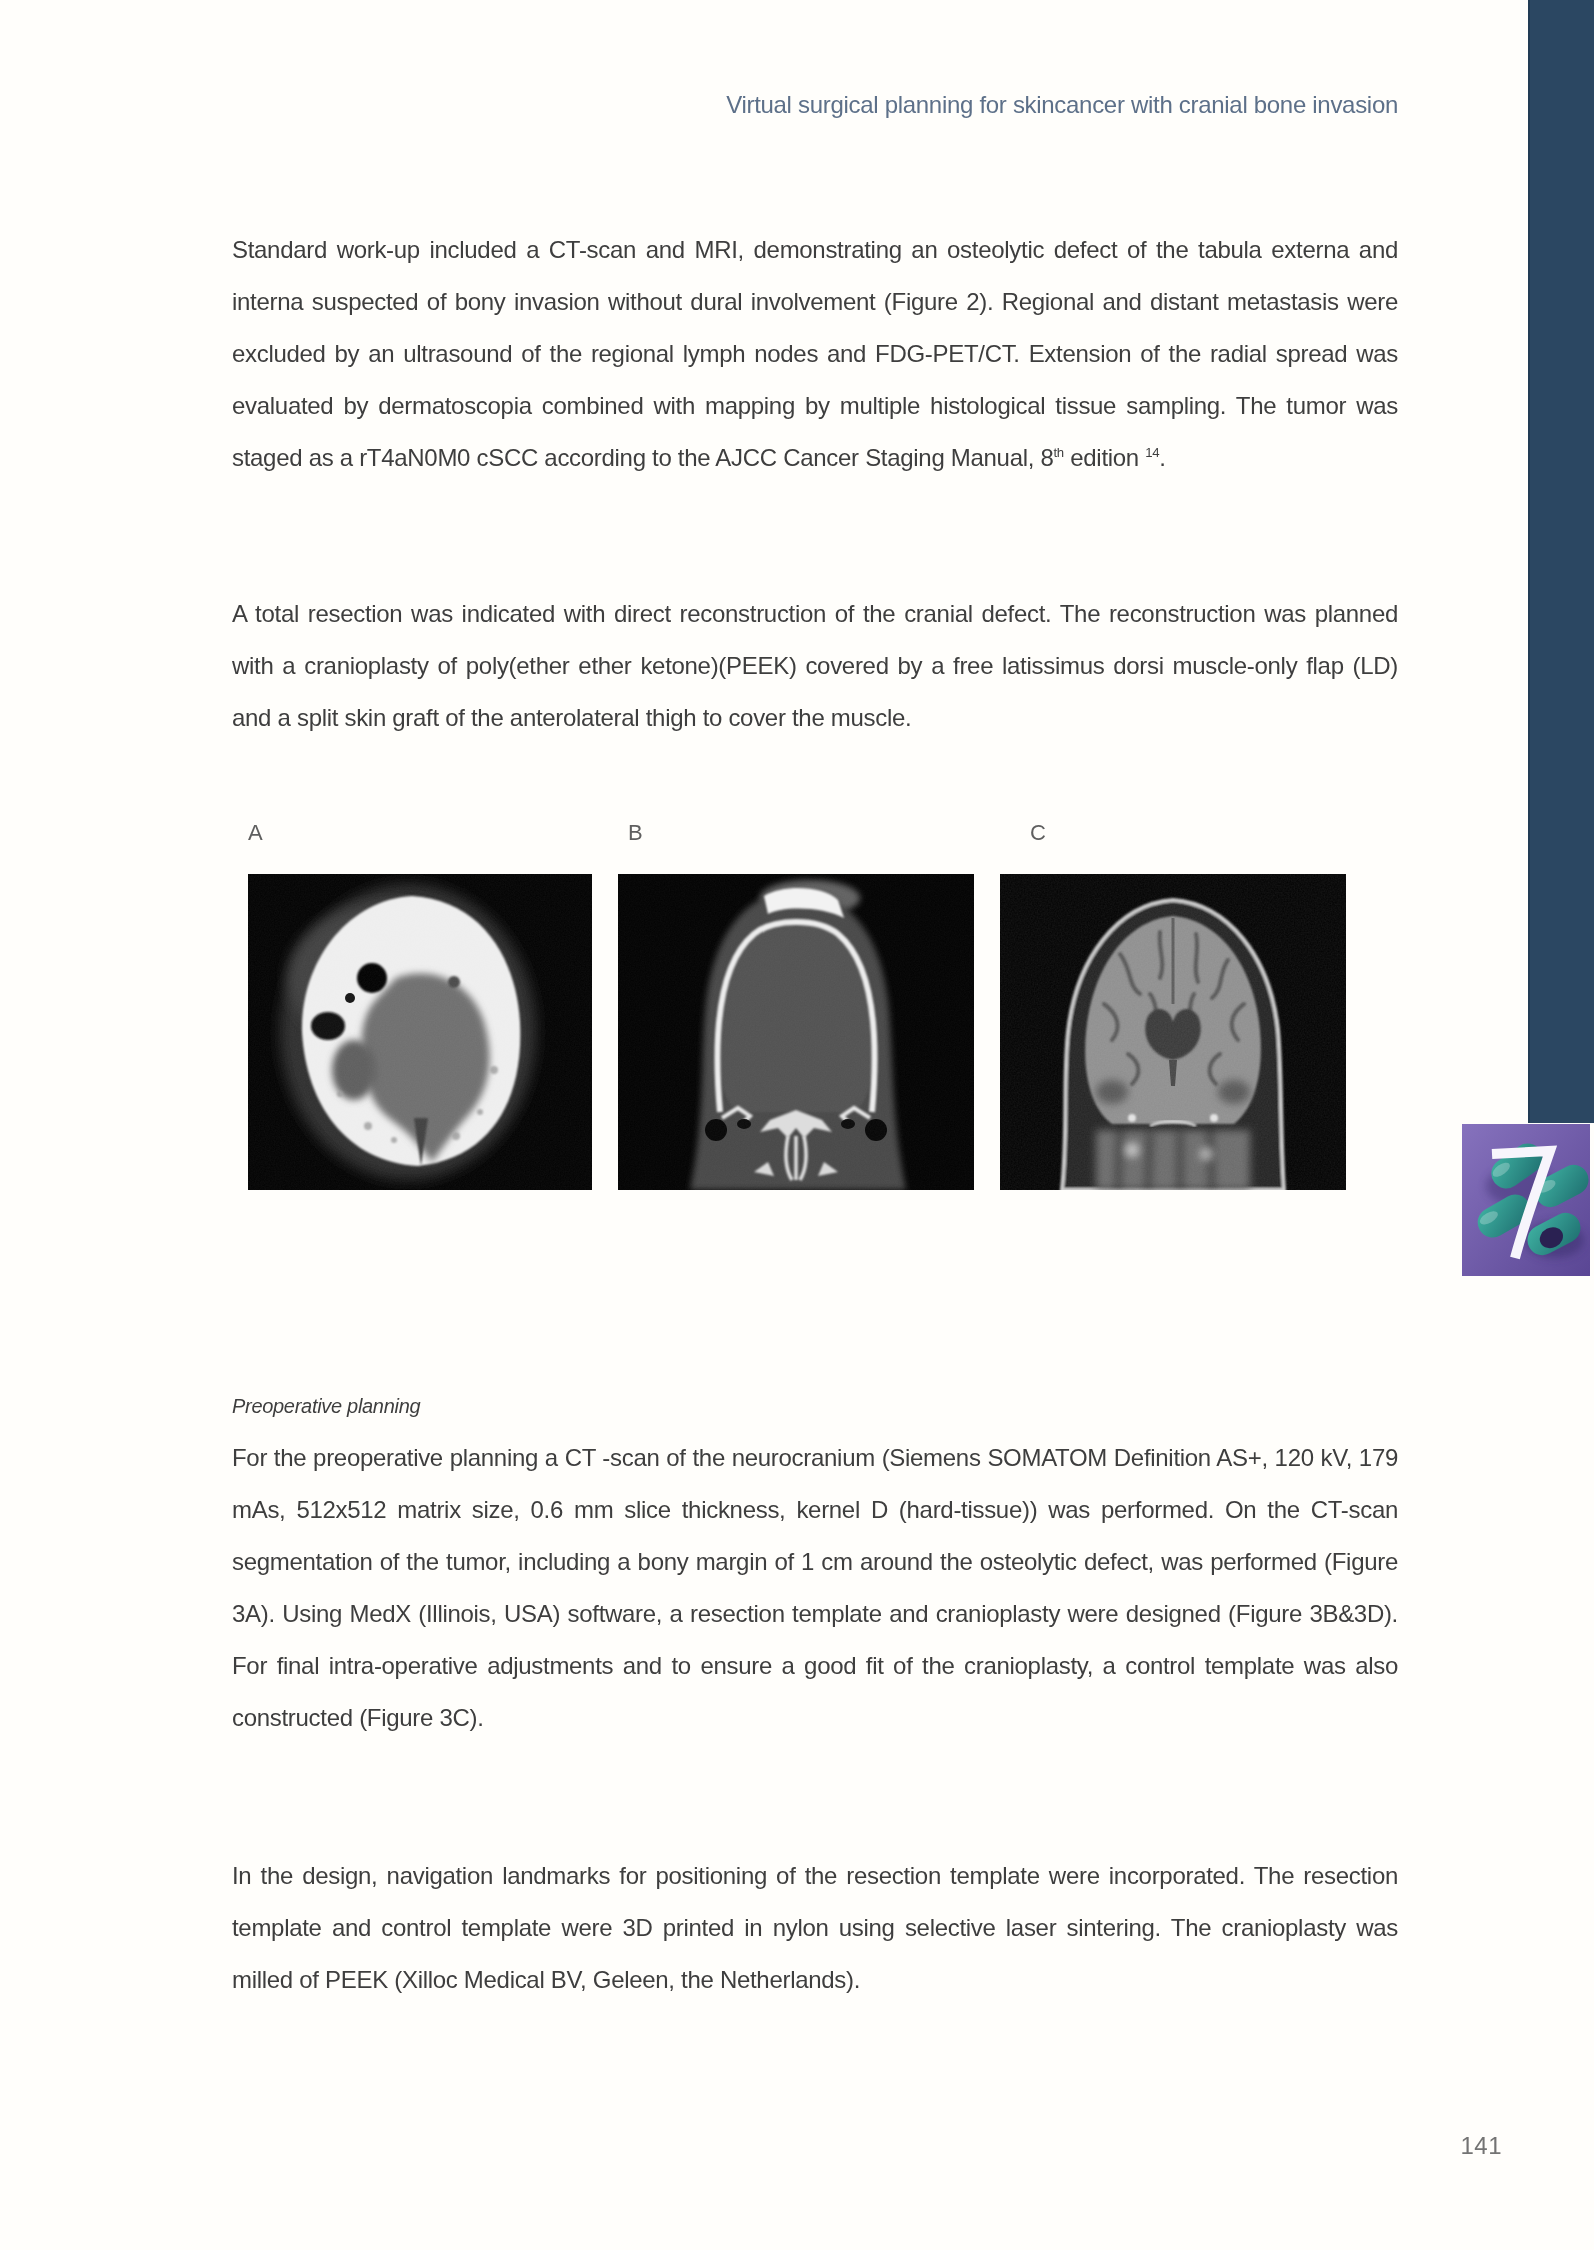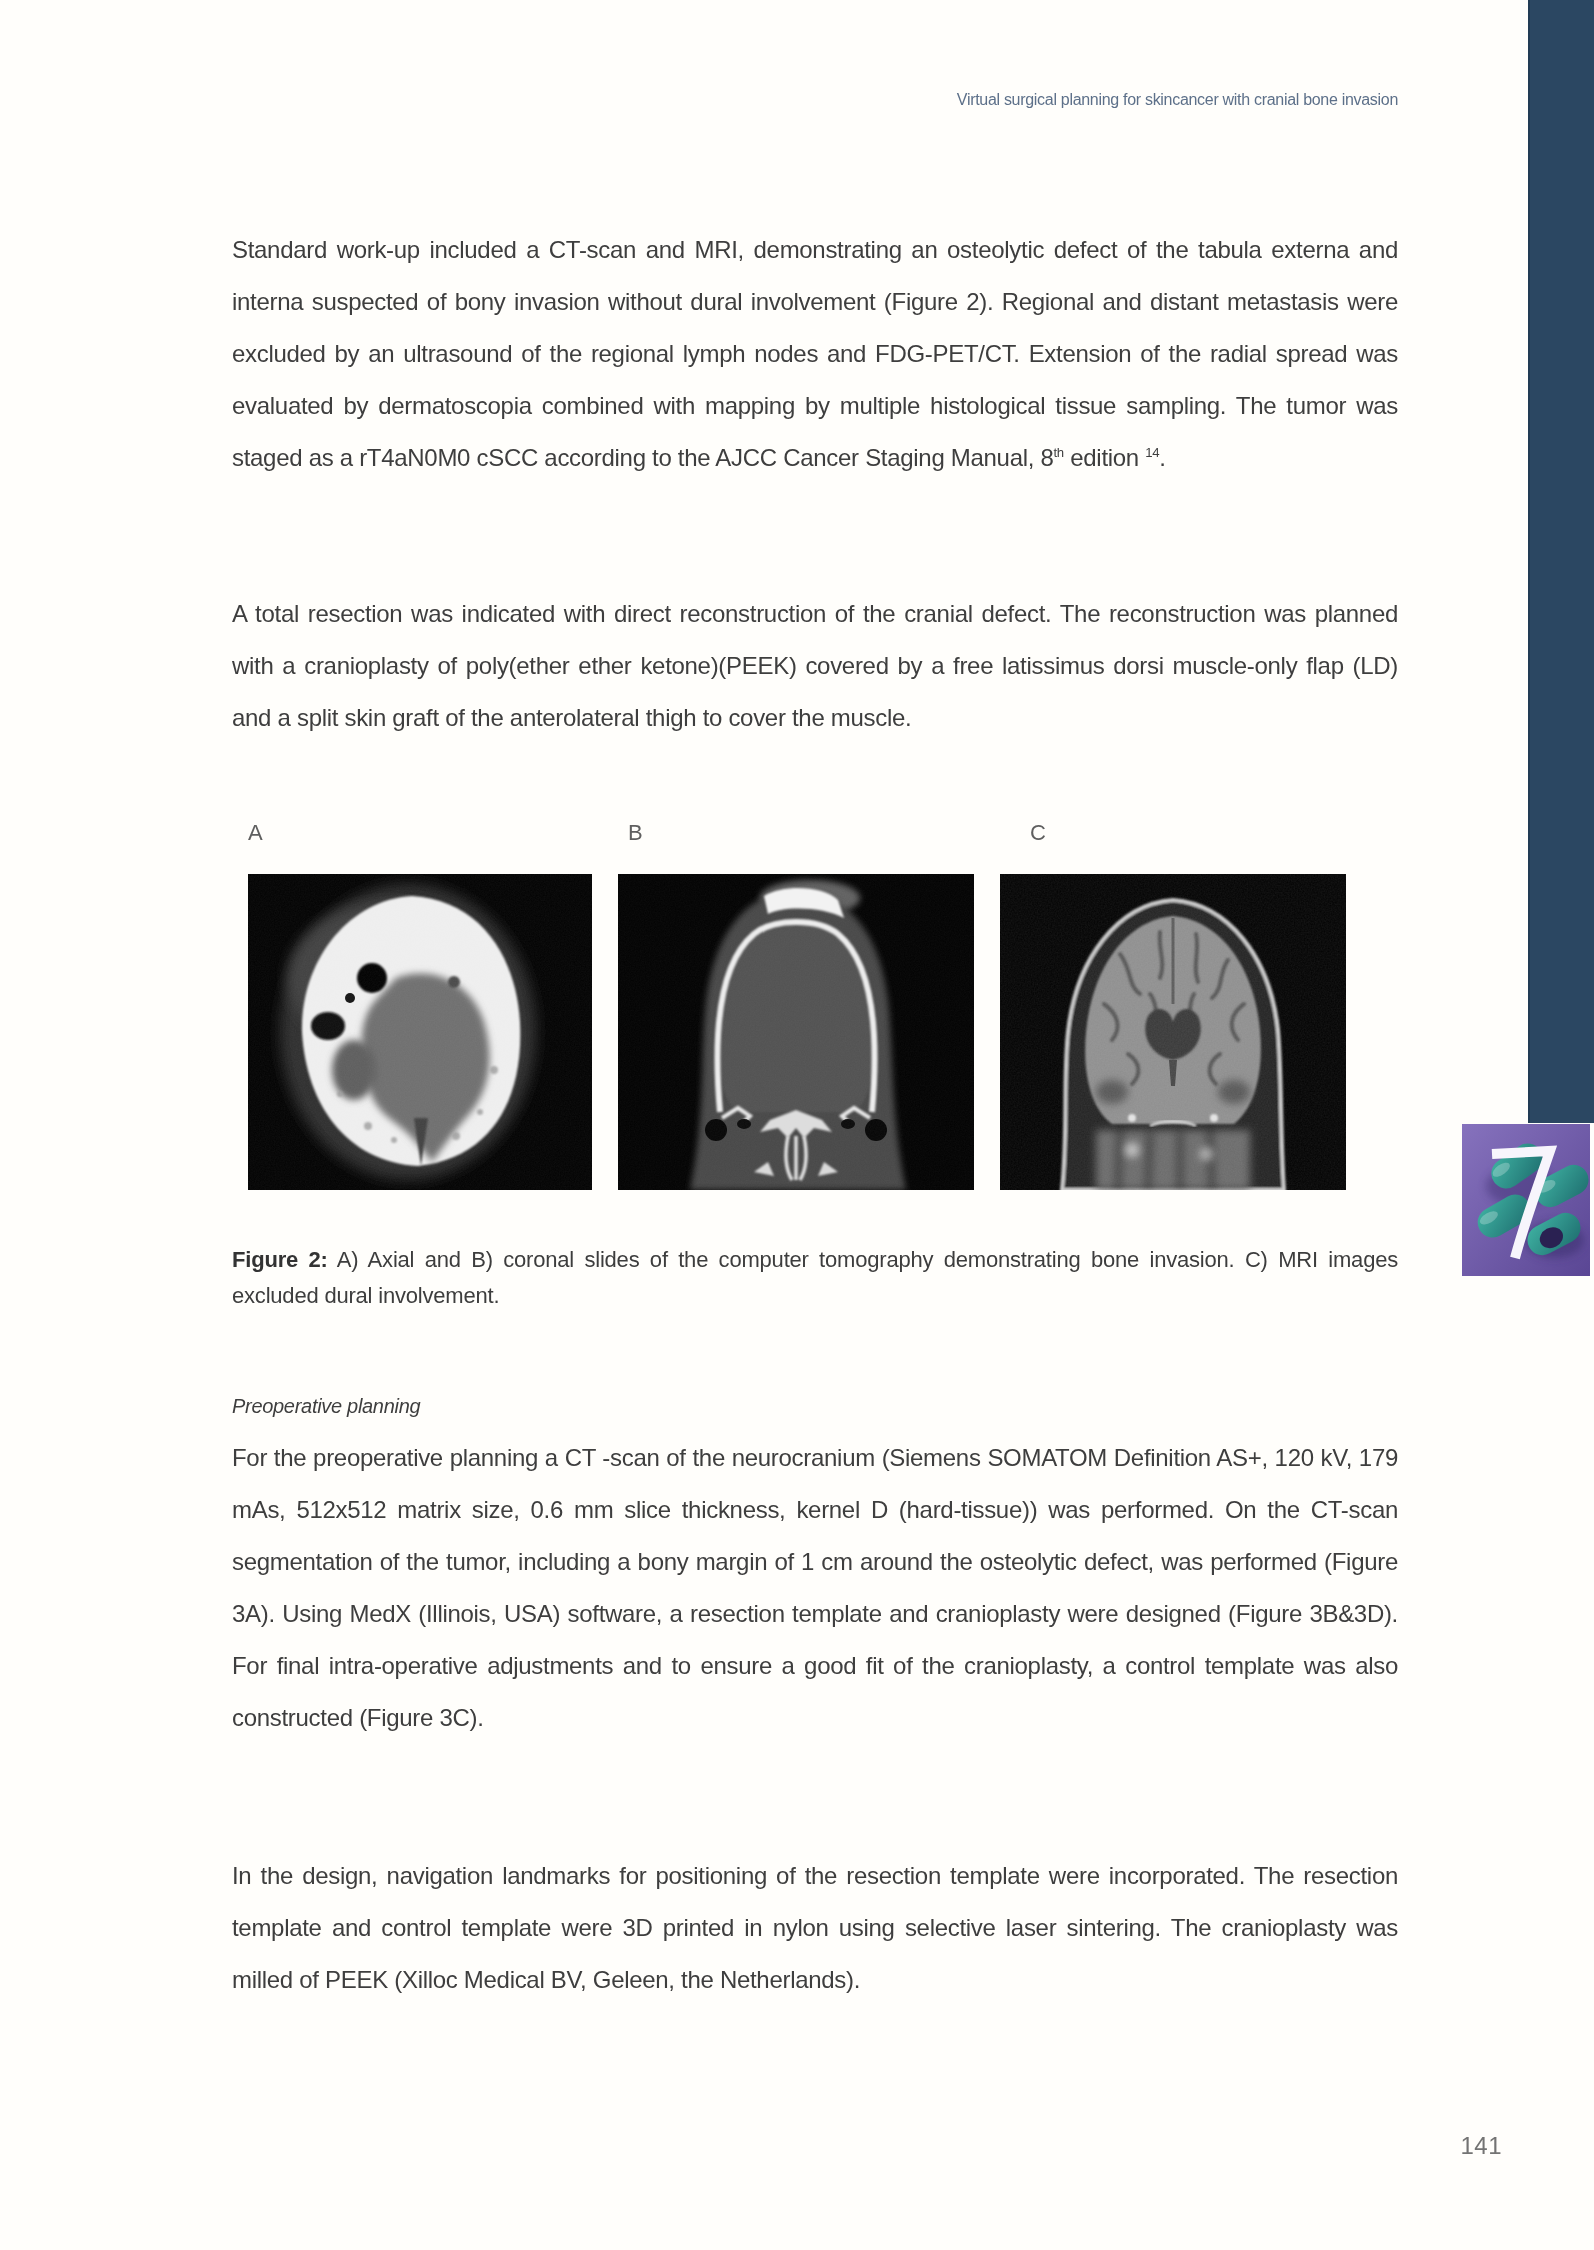--- a/index.html
+++ b/index.html
@@ -2,21 +2,21 @@
 <html><head>
 <meta charset="utf-8">
 <style>
   html,body{margin:0;padding:0;background:#ffffff;}
   .page{
     position:relative;width:1594px;height:2250px;background:#fffefb;
     overflow:hidden;font-family:"Liberation Sans",sans-serif;
   }
   .header-title{
     position:absolute;top:91px;left:232px;width:1166px;
-    text-align:right;font-size:16px;letter-spacing:-0.3px;color:#5d7089;
+    text-align:right;font-size:24px;letter-spacing:-0.3px;color:#5d7089;
   }
   .body-p{
     position:absolute;left:232px;width:1166px;margin:0;
     font-size:24px;line-height:52px;letter-spacing:-0.3px;
     color:#3e3e3e;text-align:justify;
   }
   .body-p sup{font-size:0.55em;line-height:0;}
   .p-workup{top:224px;}
   .p-resection{top:588px;}
   .p-planning{top:1432px;}
@@ -222,21 +222,20 @@
       <g filter="url(#cb4)">
         <rect x="96" y="256" width="154" height="60" fill="#6b6b6b"></rect>
         <path d="M120,256 L118,316 M150,258 L148,316 M180,258 L180,316 M210,256 L212,316" stroke="#3e3e3e" stroke-width="8"></path>
         <circle cx="132" cy="276" r="6" fill="#cfcfcf"></circle>
         <circle cx="206" cy="280" r="5" fill="#c6c6c6"></circle>
       </g>
       <rect width="346" height="316" fill="#ffffff" filter="url(#grainC)"></rect>
     </svg>
   </div>
 
-  <p class="caption"><strong>Figure 2:</strong><span> A) Axial and B) coronal slides of the computer tomography demonstrating bone invasion. C) MRI images excluded dural involvement.</span></p>
 
   <h3 class="section-heading">Preoperative planning</h3>
 
   <p class="body-p p-planning">For the preoperative planning a CT -scan of the neurocranium (Siemens SOMATOM Definition AS+, 120 kV, 179 mAs, 512x512 matrix size, 0.6 mm slice thickness, kernel D (hard-tissue)) was performed. On the CT-scan segmentation of the tumor, including a bony margin of 1 cm around the osteolytic defect, was performed (Figure 3A). Using MedX (Illinois, USA) software, a resection template and cranioplasty were designed (Figure 3B&amp;3D). For final intra-operative adjustments and to ensure a good fit of the cranioplasty, a control template was also constructed (Figure 3C).</p>
 
   <p class="body-p p-design">In the design, navigation landmarks for positioning of the resection template were incorporated. The resection template and control template were 3D printed in nylon using selective laser sintering. The cranioplasty was milled of PEEK (Xilloc Medical BV, Geleen, the Netherlands).</p>
 
   <div class="page-number">141</div>
 
 </div>

